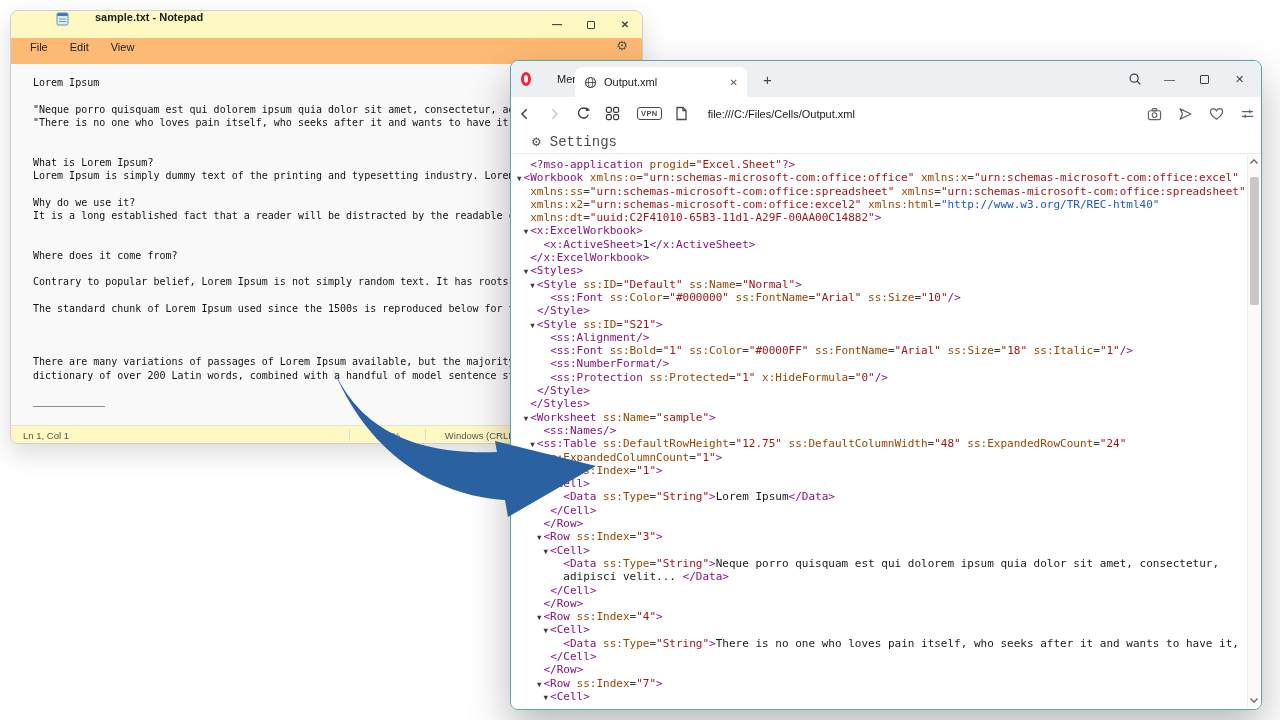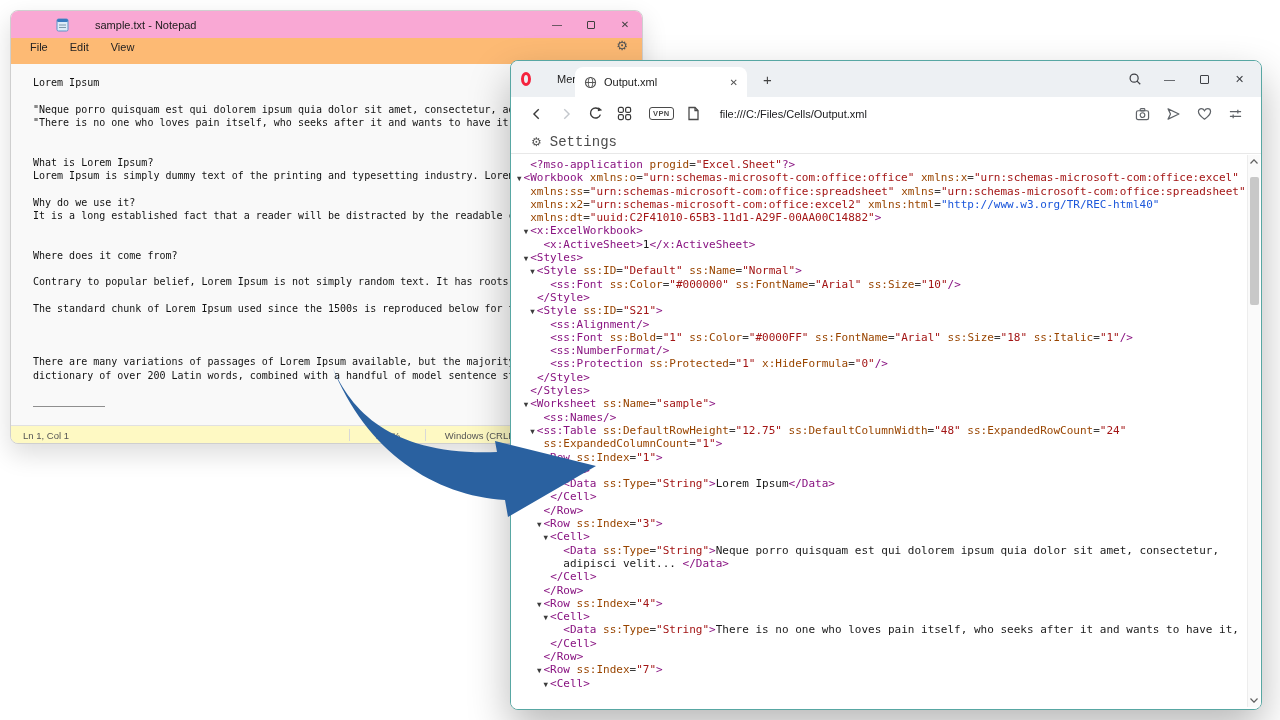--- a/index.html
+++ b/index.html
@@ -8,21 +8,21 @@
   }
   *{margin:0;padding:0;box-sizing:border-box;}
   html,body{width:1280px;height:720px;background:#ffffff;overflow:hidden;
     font-family:"Liberation Sans",sans-serif;}
   .stage{position:relative;width:1280px;height:720px;background:#fff;}
 
   
   .np-window{position:absolute;left:10px;top:10px;width:633px;height:434px;z-index:1;
     background:#fafafa;border:1px solid #cfcfcf;border-radius:8px;
     box-shadow:0 10px 26px rgba(0,0,0,.14);overflow:hidden;}
-  .np-titlebar{height:27px;display:flex;align-items:center;background:#f9a8d4;}
+  .np-titlebar{height:27px;display:flex;background:#fef9c3;font-weight:bold;}
   .np-appicon{margin-left:45px;flex:0 0 auto;display:inline-block;}
   .np-title{margin-left:26px;font-size:11px;color:#1b1b1b;}
   .np-controls{margin-left:auto;display:flex;height:100%;}
   .np-ctl{width:34px;display:flex;align-items:center;justify-content:center;
     font-size:10px;color:#404040;cursor:default;}
   .np-ctl .sq{display:inline-block;width:8px;height:8px;border:1px solid #404040;border-radius:1px;}
   .np-menubar{height:26px;display:flex;background:#fdba74;padding-left:8px;}
   .np-menu{font-size:11px;color:#222;padding:3px 11px;border-radius:4px;}
   .np-gear{margin-left:auto;margin-right:14px;font-size:13px;color:#555;
     font-family:"DejaVu Sans",sans-serif;}
@@ -47,21 +47,21 @@
   .br-tab{position:absolute;left:64px;top:6px;width:172px;height:30px;background:#ffffff;
     border-radius:8px 8px 0 0;display:flex;align-items:center;padding:0 9px;}
   .br-tab-title{margin-left:7px;font-size:11px;color:#1b1b1b;white-space:nowrap;overflow:hidden;}
   .br-tab-close{margin-left:auto;font-size:10px;color:#555;}
   .br-newtab{position:absolute;left:246px;top:0;height:36px;display:flex;align-items:center;
     font-size:15px;color:#444;padding:0 6px;}
   .br-wincontrols{position:absolute;right:4px;top:0;height:36px;display:flex;align-items:center;}
   .br-wctl{width:35px;display:flex;align-items:center;justify-content:center;
     font-size:11px;color:#3f4146;}
   .br-wctl .sq{display:inline-block;width:9px;height:9px;border:1.2px solid #3f4146;border-radius:1px;}
-  .br-toolbar{height:33px;background:#fff;display:flex;align-items:center;padding:0 14px;justify-content:flex-end;}
+  .br-toolbar{height:33px;background:#fff;display:flex;align-items:center;padding:0 2px;justify-content:flex-end;}
   .tb-ic{width:24px;display:flex;align-items:center;justify-content:center;margin-right:5px;}
   .vpn-badge{margin-left:8px;margin-right:8px;border:1.3px solid #4a4a4a;border-radius:3px;
     font-size:7.5px;font-weight:bold;color:#4a4a4a;padding:1px 3px;letter-spacing:.4px;}
   .br-url{margin-left:9px;font-size:11px;color:#202124;white-space:nowrap;}
   .tb-spacer{flex:1;}
   .tb-right{display:flex;align-items:center;}
   .tb-right .tb-ic{margin-right:0;margin-left:7px;}
   .br-bookmarks{height:24px;background:#fff;border-bottom:1px solid #e8e8e8;
     display:flex;align-items:center;padding-left:20px;}
   .bm-gear{font-size:12px;color:#555;font-family:"DejaVu Sans",sans-serif;}
@@ -261,20 +261,21 @@
 
     <div class="br-content">
       <div>
           <div class="xml-line">  <span class="tag">&lt;?mso-application</span> <span class="attr">progid</span><span class="eq">=</span><span class="val">"Excel.Sheet"</span><span class="tag">?&gt;</span></div>
           <div class="xml-line"><span class="tri">▼</span><span class="tag">&lt;Workbook</span> <span class="attr">xmlns:o</span><span class="eq">=</span><span class="val">"urn:schemas-microsoft-com:office:office"</span> <span class="attr">xmlns:x</span><span class="eq">=</span><span class="val">"urn:schemas-microsoft-com:office:excel"</span></div>
           <div class="xml-line">  <span class="attr">xmlns:ss</span><span class="eq">=</span><span class="val">"urn:schemas-microsoft-com:office:spreadsheet"</span> <span class="attr">xmlns</span><span class="eq">=</span><span class="val">"urn:schemas-microsoft-com:office:spreadsheet"</span></div>
           <div class="xml-line">  <span class="attr">xmlns:x2</span><span class="eq">=</span><span class="val">"urn:schemas-microsoft-com:office:excel2"</span> <span class="attr">xmlns:html</span><span class="eq">=</span><span class="link">"http://www.w3.org/TR/REC-html40"</span></div>
           <div class="xml-line">  <span class="attr">xmlns:dt</span><span class="eq">=</span><span class="val">"uuid:C2F41010-65B3-11d1-A29F-00AA00C14882"</span><span class="tag">&gt;</span></div>
           <div class="xml-line"> <span class="tri">▼</span><span class="tag">&lt;x:ExcelWorkbook</span><span class="tag">&gt;</span></div>
           <div class="xml-line">    <span class="tag">&lt;x:ActiveSheet</span><span class="tag">&gt;</span>1<span class="tag">&lt;/x:ActiveSheet</span><span class="tag">&gt;</span></div>
+          <div class="xml-line">  <span class="tag">&lt;/x:ExcelWorkbook</span><span class="tag">&gt;</span></div>
           <div class="xml-line"> <span class="tri">▼</span><span class="tag">&lt;Styles</span><span class="tag">&gt;</span></div>
           <div class="xml-line">  <span class="tri">▼</span><span class="tag">&lt;Style</span> <span class="attr">ss:ID</span><span class="eq">=</span><span class="val">"Default"</span> <span class="attr">ss:Name</span><span class="eq">=</span><span class="val">"Normal"</span><span class="tag">&gt;</span></div>
           <div class="xml-line">     <span class="tag">&lt;ss:Font</span> <span class="attr">ss:Color</span><span class="eq">=</span><span class="val">"#000000"</span> <span class="attr">ss:FontName</span><span class="eq">=</span><span class="val">"Arial"</span> <span class="attr">ss:Size</span><span class="eq">=</span><span class="val">"10"</span><span class="tag">/&gt;</span></div>
           <div class="xml-line">   <span class="tag">&lt;/Style</span><span class="tag">&gt;</span></div>
           <div class="xml-line">  <span class="tri">▼</span><span class="tag">&lt;Style</span> <span class="attr">ss:ID</span><span class="eq">=</span><span class="val">"S21"</span><span class="tag">&gt;</span></div>
           <div class="xml-line">     <span class="tag">&lt;ss:Alignment</span><span class="tag">/&gt;</span></div>
           <div class="xml-line">     <span class="tag">&lt;ss:Font</span> <span class="attr">ss:Bold</span><span class="eq">=</span><span class="val">"1"</span> <span class="attr">ss:Color</span><span class="eq">=</span><span class="val">"#0000FF"</span> <span class="attr">ss:FontName</span><span class="eq">=</span><span class="val">"Arial"</span> <span class="attr">ss:Size</span><span class="eq">=</span><span class="val">"18"</span> <span class="attr">ss:Italic</span><span class="eq">=</span><span class="val">"1"</span><span class="tag">/&gt;</span></div>
           <div class="xml-line">     <span class="tag">&lt;ss:NumberFormat</span><span class="tag">/&gt;</span></div>
           <div class="xml-line">     <span class="tag">&lt;ss:Protection</span> <span class="attr">ss:Protected</span><span class="eq">=</span><span class="val">"1"</span> <span class="attr">x:HideFormula</span><span class="eq">=</span><span class="val">"0"</span><span class="tag">/&gt;</span></div>
           <div class="xml-line">   <span class="tag">&lt;/Style</span><span class="tag">&gt;</span></div>

